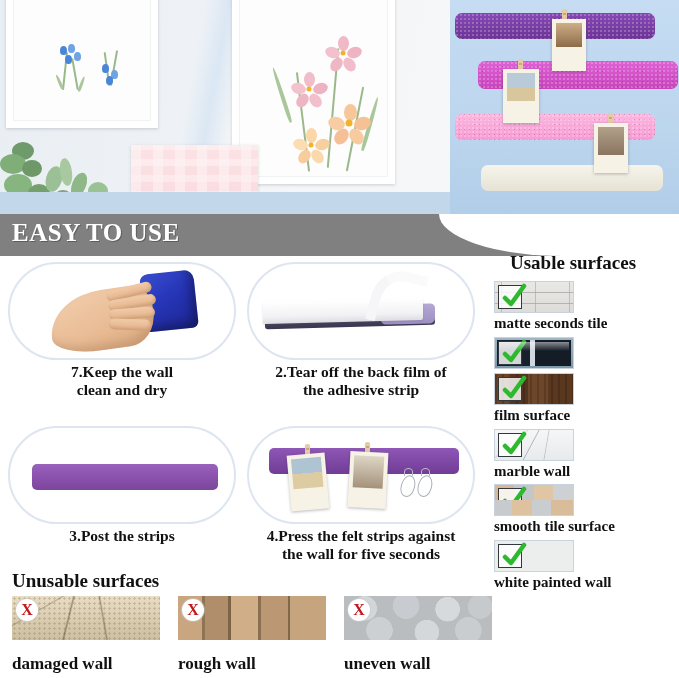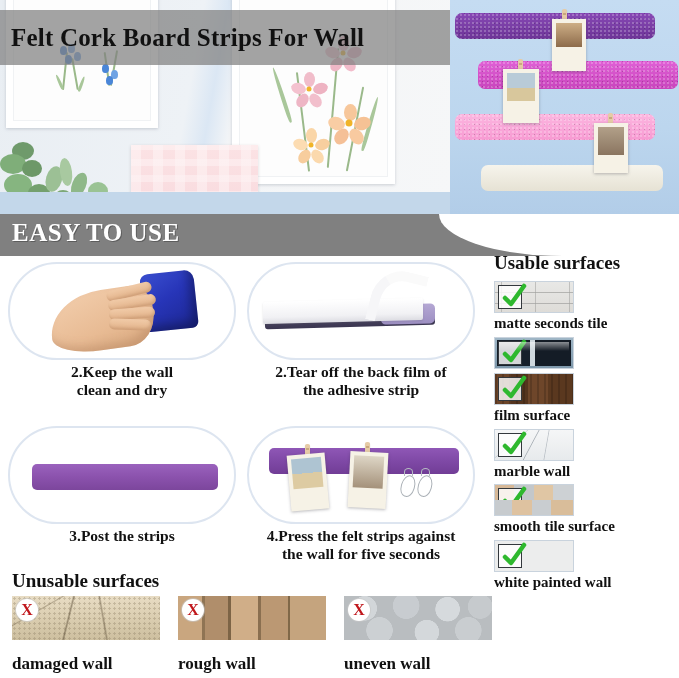--- a/index.html
+++ b/index.html
@@ -108,21 +108,21 @@
   .s4strip{position:absolute;left:20px;top:20px;width:190px;height:26px;border-radius:5px;
     background:linear-gradient(180deg,#8f57b6 0%,#7f49a6 50%,#713d96 100%);}
 
   
   .ear{position:absolute;width:12px;height:20px;border:1.6px solid #aab0b6;border-radius:50% 50% 45% 45%;
     transform:rotate(16deg);}
   .earhook{position:absolute;width:7px;height:7px;border:1.6px solid #b6bcc2;border-bottom:none;border-radius:50% 50% 0 0;}
 
   
   .usable{position:absolute;left:494px;top:252px;width:185px;}
-  .usable h3{margin:0 0 7px 0;font-size:19px;font-weight:bold;color:#111;font-family:"Liberation Serif",serif;}
+  .usable h3{margin:0 0 7px 16px;font-size:19px;font-weight:bold;color:#111;font-family:"Liberation Serif",serif;}
   .u-item{margin-bottom:4px;}
   .sw{position:relative;width:80px;height:32px;border:1px solid #c9d3dd;box-sizing:border-box;overflow:hidden;}
   .u-label{font-size:15px;font-weight:bold;color:#111;line-height:1.25;margin-top:1px;white-space:nowrap;}
   .chk{position:absolute;left:3px;top:3px;width:22px;height:22px;border:1.6px solid #33383d;background:rgba(255,255,255,.82);}
   .chk svg{position:absolute;left:-1px;top:-5px;}
 
   .sw-tile{background:linear-gradient(180deg,#e8e8e6,#dedcd8);}
   .sw-tile::before{content:"";position:absolute;inset:0;
     background-image:linear-gradient(0deg,rgba(160,160,158,.7) 1px,transparent 1px),
                      linear-gradient(90deg,rgba(160,160,158,.55) 1px,transparent 1px);
@@ -288,43 +288,40 @@
     <div class="peg" style="left:518px;top:59px;"></div>
     <div class="photo" style="left:503px;top:69px;width:36px;height:54px;">
       <div class="img" style="height:28px;background:linear-gradient(180deg,#b9cbd8 0 55%,#d8c79c 55% 100%);"></div>
     </div>
 
     <div class="peg" style="left:608px;top:113px;"></div>
     <div class="photo" style="left:594px;top:123px;width:34px;height:50px;">
       <div class="img" style="height:28px;background:linear-gradient(180deg,#b2a089,#8a7560);"></div>
     </div>
 
-    <div class="titlebar">
-      <h1>Felt Cork Board Strips For Wall</h1>
-    </div>
   </div>
 
   <div class="band">
     <div class="band-curve"></div>
     <h2>EASY TO USE</h2>
   </div>
 
   <div class="steps">
 
     <div class="step s1">
       <div class="panel">
         <div class="cloth"></div>
         <div class="hand"></div>
         <div class="finger" style="left:96px;top:22px;width:46px;transform:rotate(-14deg);"></div>
         <div class="finger" style="left:98px;top:33px;width:48px;transform:rotate(-9deg);"></div>
         <div class="finger" style="left:99px;top:44px;width:46px;transform:rotate(-4deg);"></div>
         <div class="finger" style="left:99px;top:55px;width:42px;transform:rotate(2deg);"></div>
       </div>
       <div class="cap">
-        <div>2.Keep the wall</div>
+        <div>7.Keep the wall</div>
         <div>clean and dry</div>
       </div>
     </div>
 
     <div class="step s2">
       <div class="panel">
         <div class="s2strip"></div>
         <div class="s2felt"></div>
         <div class="s2film"></div>
         <div class="s2curl"></div>

